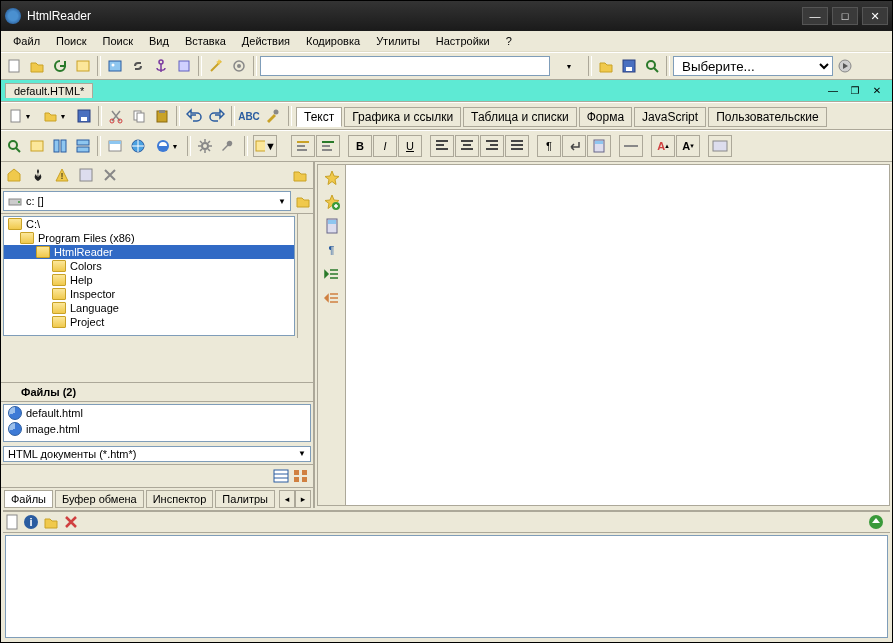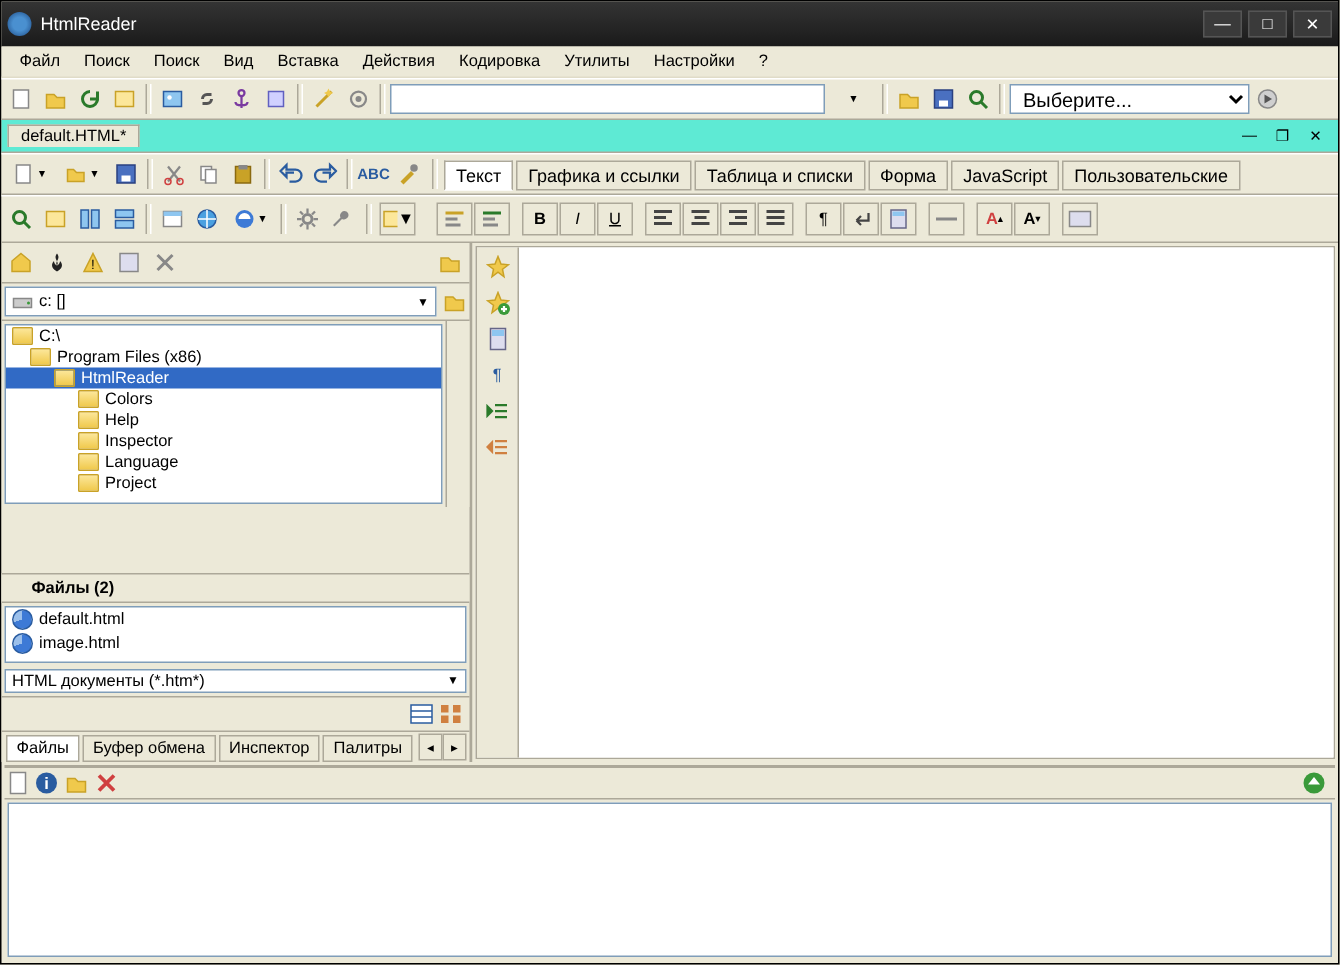--- a/index.html
+++ b/index.html
@@ -45,21 +45,21 @@
 .tree-item.i2 { padding-left: 32px; }
 .tree-item.i3 { padding-left: 48px; }
 .tree-item.sel { background: #316ac5; color: #fff; }
 .folder-ico { width: 14px; height: 12px; background: linear-gradient(#fce79a,#f0c94c); border: 1px solid #c9a227; border-radius: 1px; }
 .files-hdr { padding: 3px 20px; font-weight: bold; border-top: 1px solid #aca899; border-bottom: 1px solid #aca899; background: #ece9d8; margin-top: 44px; }
 .file-list { border: 1px solid #7f9db9; background: #fff; height: 48px; margin: 2px; overflow: auto; }
 .file-item { display: flex; align-items: center; gap: 4px; padding: 1px 4px; }
 .ie-ico { width: 14px; height: 14px; border-radius: 50%; background: conic-gradient(#3d7ad6 0 70%, #9cc0eb 0); border: 1px solid #2a5ca0; }
 .filter-sel { margin: 2px; height: 20px; border: 1px solid #7f9db9; background: #fff; display: flex; align-items: center; padding: 0 4px; }
 .lp-bottom-icons { display: flex; justify-content: flex-end; padding: 4px; gap: 4px; border-top: 1px solid #aca899; }
-.lp-tabs { display: flex; align-items: center; border-top: 1px solid #aca899; padding: 0 2px; }
+.lp-tabs { display: flex; align-items: flex-end; border-top: 1px solid #aca899; padding: 0 2px; }
 .lp-tab { padding: 2px 6px; border: 1px solid #aca899; background: #ece9d8; font-size: 11px; margin: 2px 1px 0 1px; cursor: pointer; }
 .lp-tab.active { background: #fff; }
 .lp-scroll { display: flex; margin-left: auto; }
 .lp-sbtn { width: 16px; height: 18px; border: 1px solid #aca899; background: #ece9d8; display: flex; align-items: center; justify-content: center; cursor: pointer; font-size: 9px; }
 .output-panel { height: 130px; border-top: 2px solid #aca899; background: #ece9d8; display: flex; flex-direction: column; margin: 2px; }
 .output-tools { display: flex; align-items: center; padding: 2px; gap: 4px; border-bottom: 1px solid #aca899; }
 .output-body { flex: 1; background: #fff; border: 1px solid #7f9db9; margin: 2px; }
 .up-arrow { color: #3a9a3a; margin-left: auto; margin-right: 4px; }
 svg { display: block; }
 .vscroll { width: 16px; background: #ece9d8; border-left: 1px solid #aca899; }

